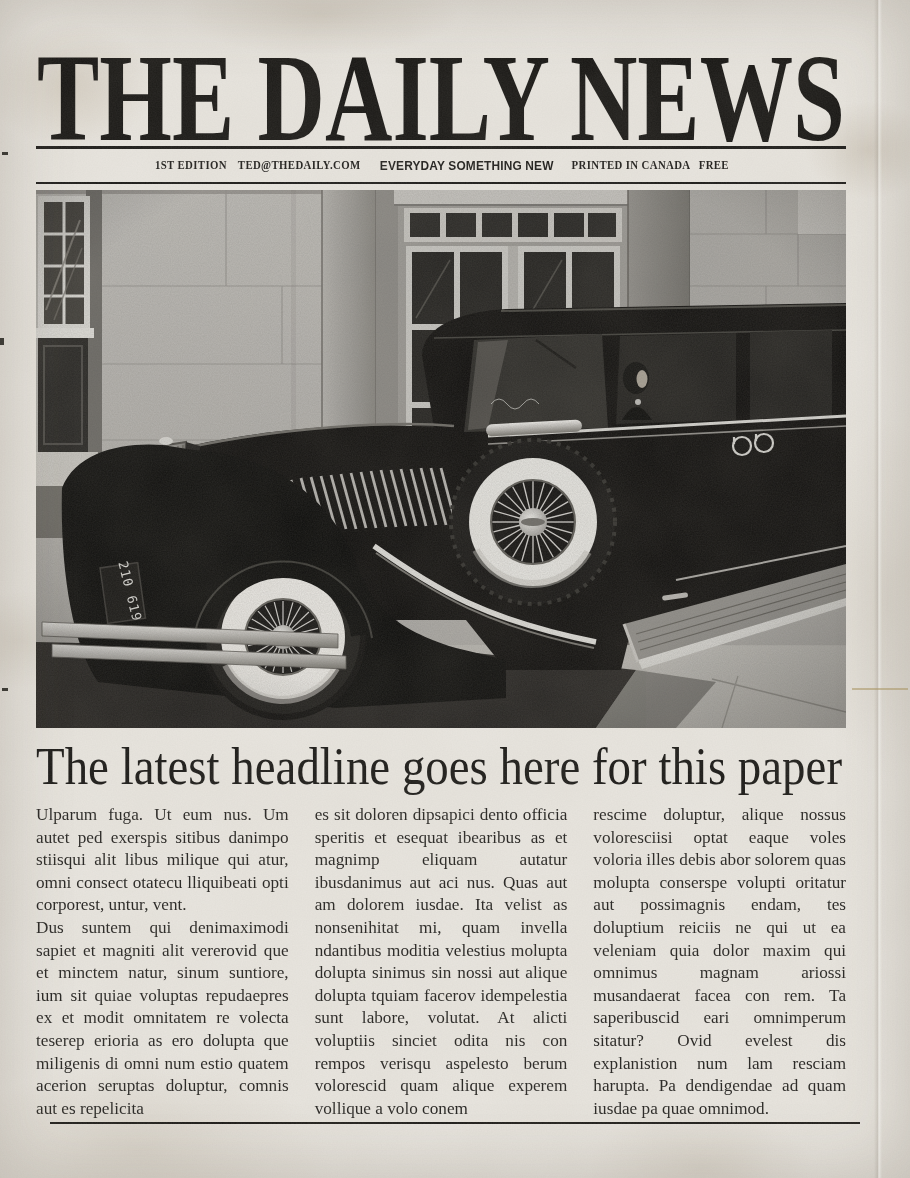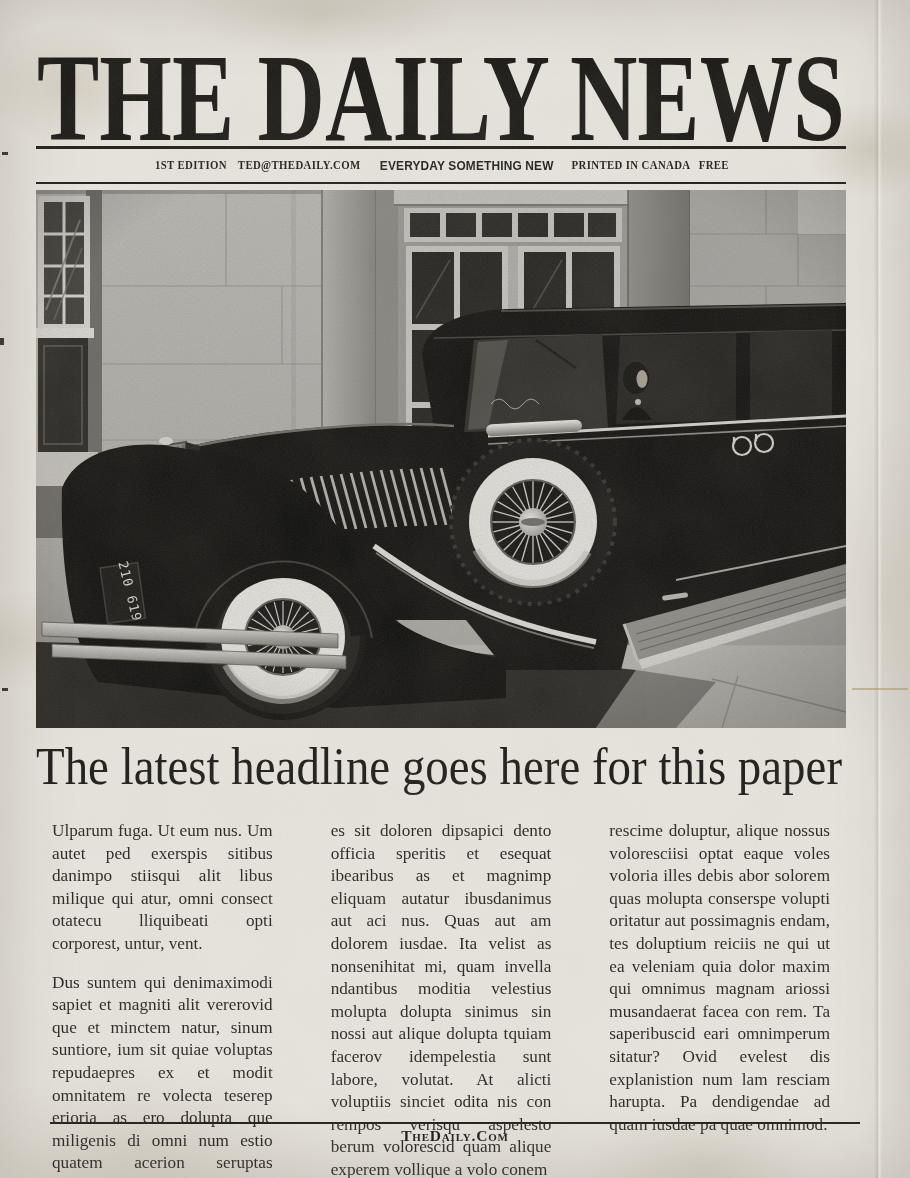--- a/index.html
+++ b/index.html
@@ -29,21 +29,21 @@
     font-family:"Liberation Serif", serif;font-weight:700;font-size:12px;
     letter-spacing:.4px;color:#1c1b19;white-space:nowrap;
   }
   .infobar .itm{display:inline-block;transform:scaleX(.9);}
   .infobar .slogan{font-family:"Liberation Sans", sans-serif;font-size:13.5px;letter-spacing:.2px;transform:scaleX(.88);}
   .photo-wrap{margin-top:6px;width:810px;height:538px;position:relative;}
   .photo-wrap svg{display:block;}
   .headline{display:block;margin-top:14px;}
   .columns{display:flex;gap:26px;margin-top:4px;}
   .col{width:253px;font-size:17.2px;line-height:22.6px;text-align:justify;color:#201f1d;}
-  .col p{margin:16px;}
+  .col p{margin:0;}
   .footer{position:absolute;left:50px;top:1122px;width:810px;z-index:2;}
   .footer .rule{border-top:2.5px solid #191816;}
   .site{
     text-align:center;margin-top:3px;font-weight:700;font-size:15.5px;
     font-variant:small-caps;letter-spacing:.8px;color:#161513;
   }
   .grain{position:absolute;inset:0;z-index:3;pointer-events:none;opacity:.45;}
   .vignette{position:absolute;inset:0;z-index:4;pointer-events:none;
     box-shadow:inset 0 0 70px rgba(95,85,70,.26);}
   .fold{position:absolute;top:0;left:874px;width:8px;height:1178px;z-index:4;pointer-events:none;
@@ -373,21 +373,20 @@
       <p>es sit doloren dipsapici dento officia speritis et esequat ibearibus as et magnimp eliquam autatur ibusdanimus aut aci nus. Quas aut am dolorem iusdae. Ita velist as nonsenihitat mi, quam invella ndantibus moditia velestius molupta dolupta sinimus sin nossi aut alique dolupta tquiam facerov idempelestia sunt labore, volutat. At alicti voluptiis sinciet odita nis con rempos verisqu aspelesto berum volorescid quam alique experem vollique a volo conem</p>
     </div>
     <div class="col">
       <p>rescime doluptur, alique nossus voloresciisi optat eaque voles voloria illes debis abor solorem quas molupta conserspe volupti oritatur aut possimagnis endam, tes doluptium reiciis ne qui ut ea veleniam quia dolor maxim qui omnimus magnam ariossi musandaerat facea con rem. Ta saperibuscid eari omnimperum sitatur? Ovid evelest dis explanistion num lam resciam harupta. Pa dendigendae ad quam iusdae pa quae omnimod.</p>
     </div>
   </div>
 </div>
 
 <div class="footer">
   <div class="rule"></div>
-  <div class="site">TheDaily.Com</div>
 </div>
 
 <svg class="grain" width="910" height="1178">
   <defs>
     <filter id="pgrain" x="0" y="0" width="100%" height="100%">
       <feTurbulence type="fractalNoise" baseFrequency="0.8" numOctaves="2" seed="7" stitchTiles="stitch"></feTurbulence>
       <feColorMatrix type="matrix" values="0 0 0 0 0.45  0 0 0 0 0.42  0 0 0 0 0.38  0 0 0 0.35 0"></feColorMatrix>
     </filter>
     <filter id="pstain" x="0" y="0" width="100%" height="100%">
       <feTurbulence type="fractalNoise" baseFrequency="0.012" numOctaves="3" seed="4" stitchTiles="stitch"></feTurbulence>

